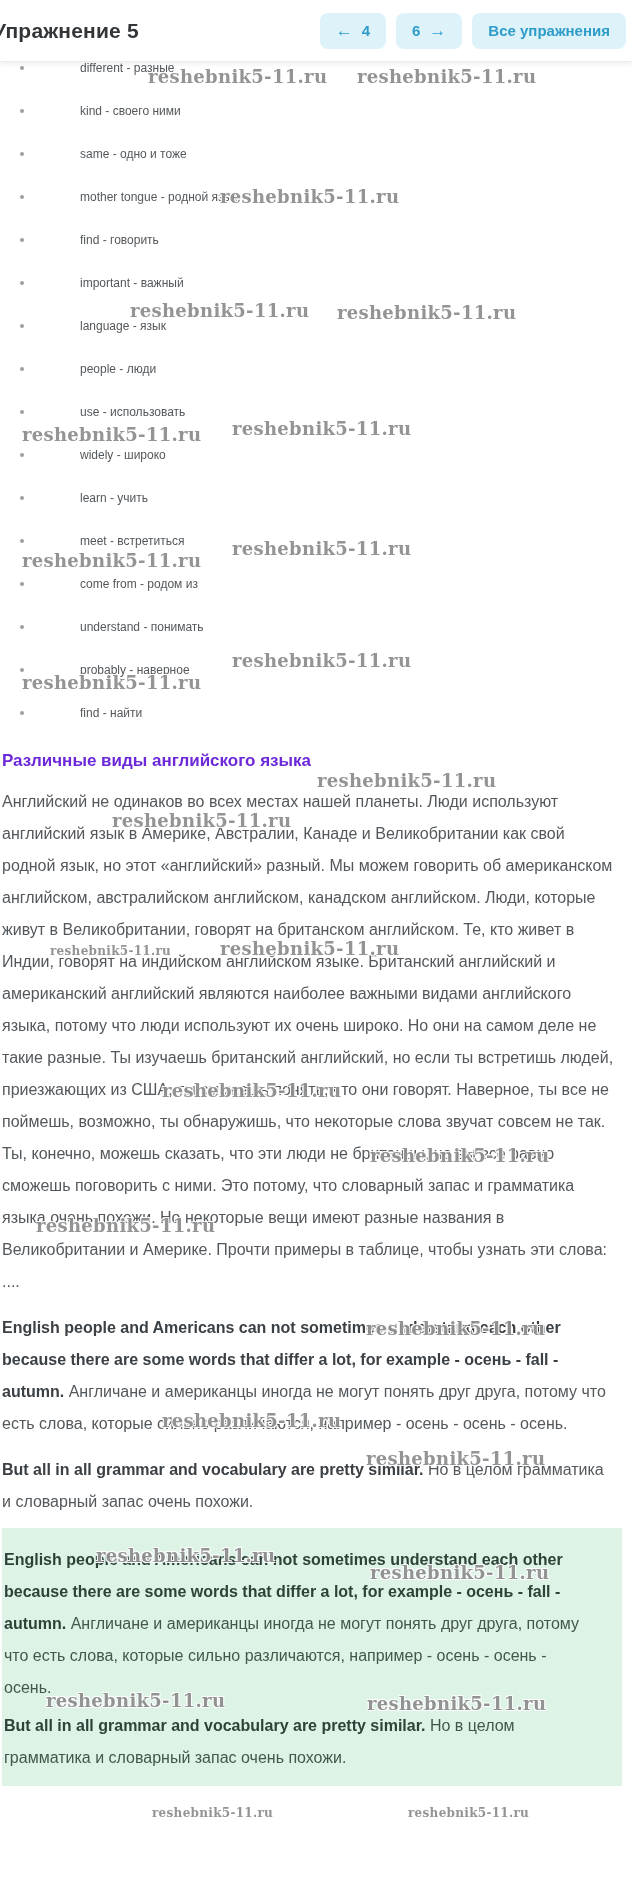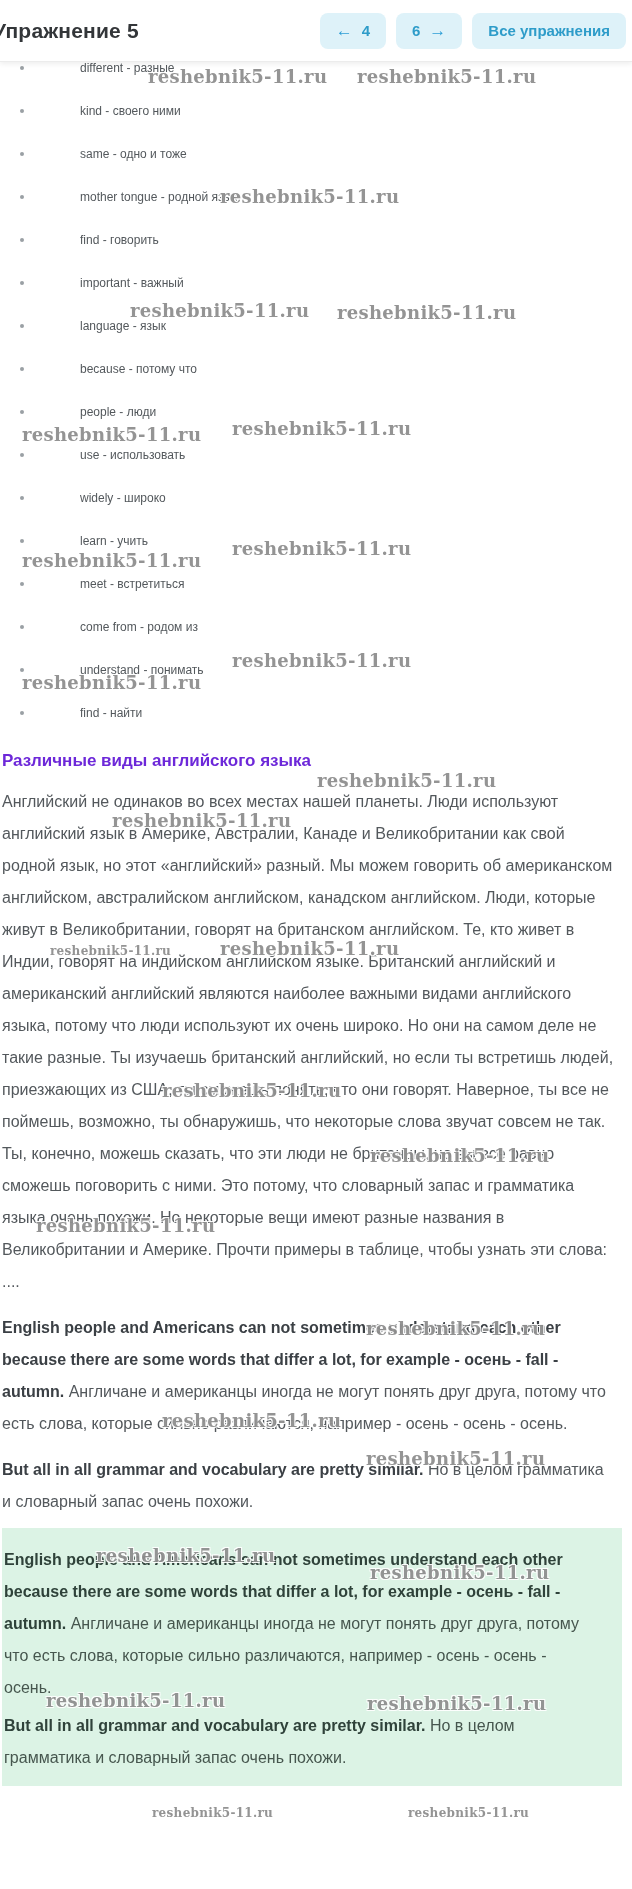--- a/index.html
+++ b/index.html
@@ -180,24 +180,20 @@
         <li class="vocab-item">
           <span class="bullet"></span>
           <span class="vocab-label">important - важный</span>
         </li>
 
         <li class="vocab-item">
           <span class="bullet"></span>
           <span class="vocab-label">language - язык</span>
         </li>
 
-        <li class="vocab-item">
-          <span class="bullet"></span>
-          <span class="vocab-label">because - потому что</span>
-        </li>
 
         <li class="vocab-item">
           <span class="bullet"></span>
           <span class="vocab-label">people - люди</span>
         </li>
 
         <li class="vocab-item">
           <span class="bullet"></span>
           <span class="vocab-label">use - использовать</span>
         </li>
@@ -220,20 +216,24 @@
         <li class="vocab-item">
           <span class="bullet"></span>
           <span class="vocab-label">come from - родом из</span>
         </li>
 
         <li class="vocab-item">
           <span class="bullet"></span>
           <span class="vocab-label">understand - понимать</span>
         </li>
 
+        <li class="vocab-item">
+          <span class="bullet"></span>
+          <span class="vocab-label">probably - наверное</span>
+        </li>
 
         <li class="vocab-item">
           <span class="bullet"></span>
           <span class="vocab-label">find - найти</span>
         </li>
       </ul>
 
     <h2 class="article-heading">Различные виды английского языка</h2>
 
     <p class="para">Английский не одинаков во всех местах нашей планеты. Люди используют английский язык в Америке, Австралии, Канаде и Великобритании как свой родной язык, но этот «английский» разный. Мы можем говорить об американском английском, австралийском английском, канадском английском. Люди, которые живут в Великобритании, говорят на британском английском. Те, кто живет в Индии, говорят на индийском английском языке. Британский английский и американский английский являются наиболее важными видами английского языка, потому что люди используют их очень широко. Но они на самом деле не такие разные. Ты изучаешь британский английский, но если ты встретишь людей, приезжающих из США, ты сможешь понять, что они говорят. Наверное, ты все не поймешь, возможно, ты обнаружишь, что некоторые слова звучат совсем не так. Ты, конечно, можешь сказать, что эти люди не британцы, но вы все равно сможешь поговорить с ними. Это потому, что словарный запас и грамматика языка очень похожи. Но некоторые вещи имеют разные названия в Великобритании и Америке. Прочти примеры в таблице, чтобы узнать эти слова: ....</p>

